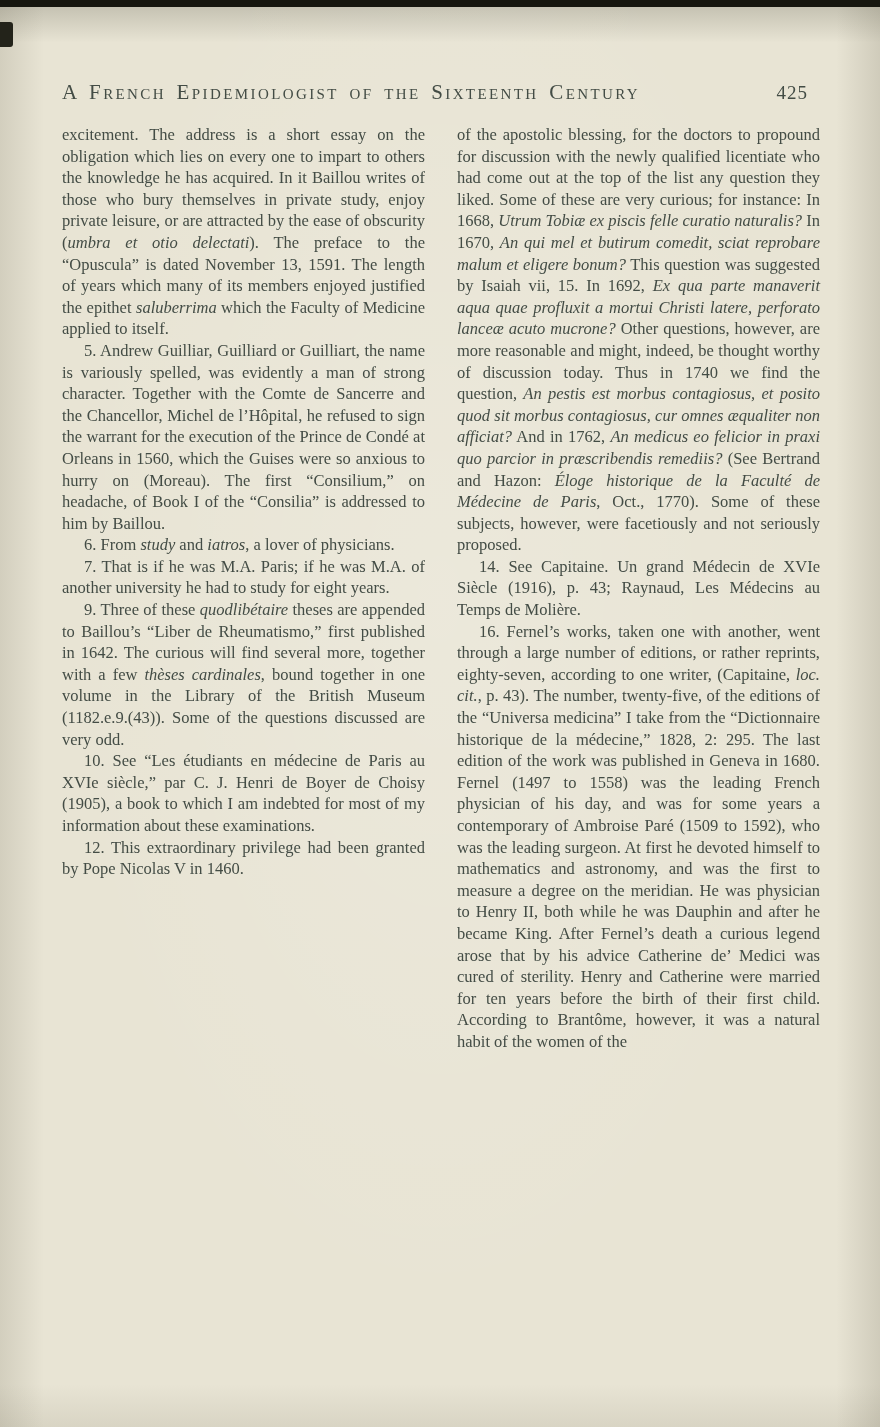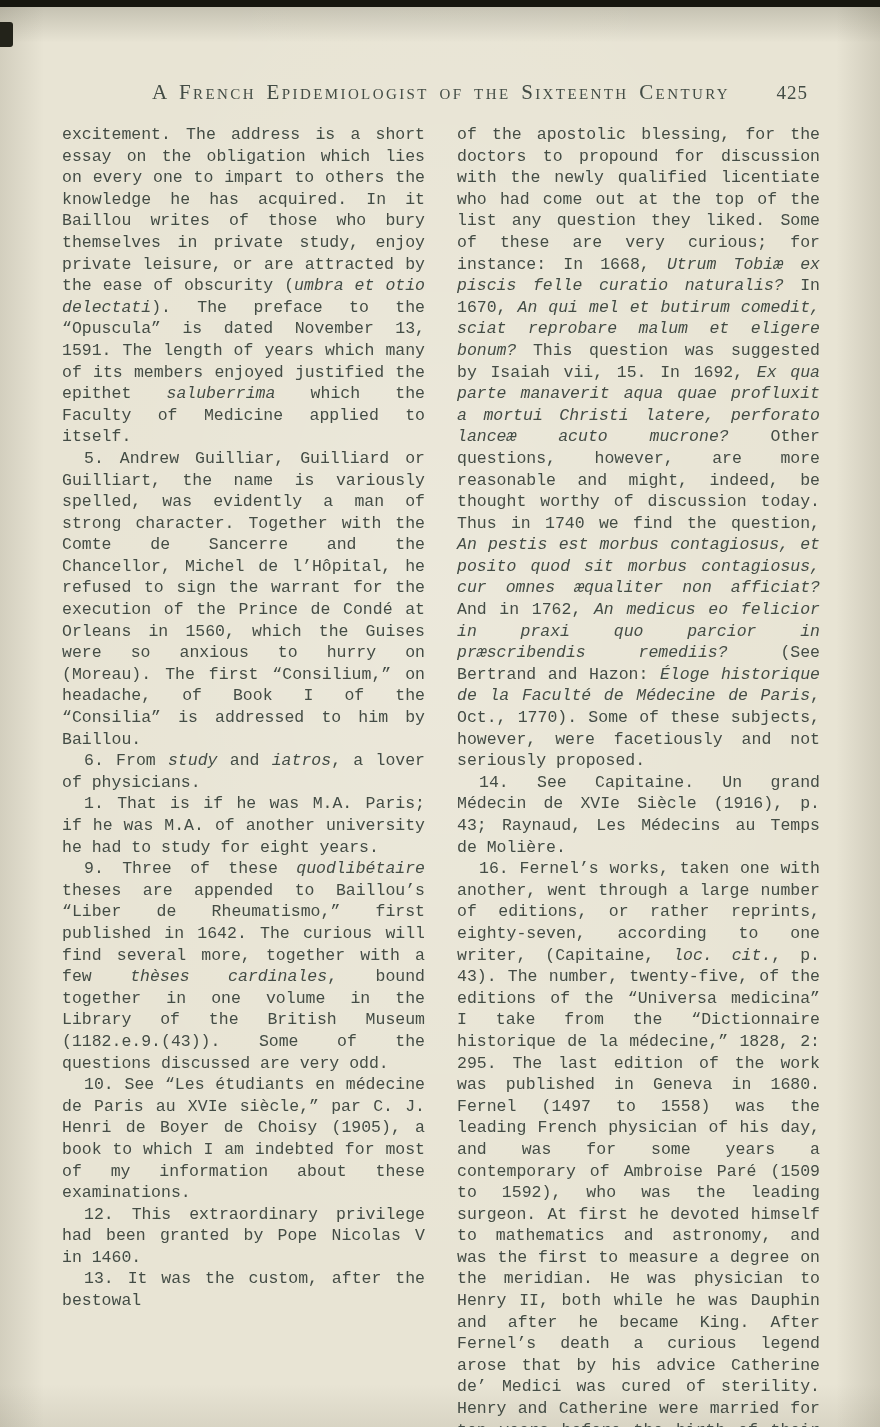--- a/index.html
+++ b/index.html
@@ -31,21 +31,21 @@
     background: #23231a;
     border-radius: 0 3px 3px 0;
   }
 
   .page-header {
     position: absolute;
     top: 80px; left: 62px;
     width: 758px; height: 30px;
   }
   .page-title {
-    text-align: center;
+    text-align: left;
     font-variant: small-caps;
     letter-spacing: 2.4px;
     word-spacing: 3px;
     font-size: 21px;
     color: var(--ink, #434c45);
     white-space: nowrap;
   }
   .page-number {
     position: absolute;
     right: 12px; top: 2px;
@@ -60,46 +60,45 @@
     display: flex;
     gap: 32px;
   }
   .column {
     width: 363px;
     font-size: 16.5px;
     line-height: 21.6px;
     text-align: justify;
     hyphens: auto;
   }
-  .column p { margin: 0; text-indent: 22px; font-family: Liberation Mono, monospace; }
+  .column p { margin: 0; text-indent: 22px; }
   .column p.no-indent { text-indent: 0; }
   .column i { font-style: italic; }
 </style>
 </head>
 <body>
 
 <div class="page">
   <div class="scan-edge-top"></div>
   <div class="scan-corner-mark"></div>
 
   <header class="page-header">
     <div class="page-title">A French Epidemiologist of the Sixteenth Century</div>
     <div class="page-number">425</div>
   </header>
 
   <main class="text-columns">
     <section class="column">
         <p class="no-indent">excitement. The address is a short essay on the obligation which lies on every one to impart to others the knowledge he has acquired. In it Baillou writes of those who bury themselves in private study, enjoy private leisure, or are attracted by the ease of obscurity (<i>umbra et otio delectati</i>). The preface to the “Opuscula” is dated November 13, 1591. The length of years which many of its members enjoyed justified the epithet <i>saluberrima</i> which the Faculty of Medicine applied to itself.</p>
         <p>5. Andrew Guilliar, Guilliard or Guilliart, the name is variously spelled, was evidently a man of strong character. Together with the Comte de Sancerre and the Chancellor, Michel de l’Hôpital, he refused to sign the warrant for the execution of the Prince de Condé at Orleans in 1560, which the Guises were so anxious to hurry on (Moreau). The first “Consilium,” on headache, of Book I of the “Consilia” is addressed to him by Baillou.</p>
         <p>6. From <i>study</i> and <i>iatros</i>, a lover of physicians.</p>
-        <p>1. That is if he was M.A. Paris; if he was M.A. of another university he had to study for eight years.</p>
+        <p>7. That is if he was M.A. Paris; if he was M.A. of another university he had to study for eight years.</p>
         <p>9. Three of these <i>quodlibétaire</i> theses are appended to Baillou’s “Liber de Rheumatismo,” first published in 1642. The curious will find several more, together with a few <i>thèses cardinales</i>, bound together in one volume in the Library of the British Museum (1182.e.9.(43)). Some of the questions discussed are very odd.</p>
         <p>10. See “Les étudiants en médecine de Paris au XVIe siècle,” par C. J. Henri de Boyer de Choisy (1905), a book to which I am indebted for most of my information about these examinations.</p>
         <p>12. This extraordinary privilege had been granted by Pope Nicolas V in 1460.</p>
-        <p>13. It was the custom, after the bestowal</p>
       </section>
     <section class="column">
         <p class="no-indent">of the apostolic blessing, for the doctors to propound for discussion with the newly qualified licentiate who had come out at the top of the list any question they liked. Some of these are very curious; for instance: In 1668, <i>Utrum Tobiæ ex piscis felle curatio naturalis?</i> In 1670, <i>An qui mel et butirum comedit, sciat reprobare malum et eligere bonum?</i> This question was suggested by Isaiah vii, 15. In 1692, <i>Ex qua parte manaverit aqua quae profluxit a mortui Christi latere, perforato lanceæ acuto mucrone?</i> Other questions, however, are more reasonable and might, indeed, be thought worthy of discussion today. Thus in 1740 we find the question, <i>An pestis est morbus contagiosus, et posito quod sit morbus contagiosus, cur omnes æqualiter non afficiat?</i> And in 1762, <i>An medicus eo felicior in praxi quo parcior in præscribendis remediis?</i> (See Bertrand and Hazon: <i>Éloge historique de la Faculté de Médecine de Paris</i>, Oct., 1770). Some of these subjects, however, were facetiously and not seriously proposed.</p>
         <p>14. See Capitaine. Un grand Médecin de XVIe Siècle (1916), p. 43; Raynaud, Les Médecins au Temps de Molière.</p>
         <p>16. Fernel’s works, taken one with another, went through a large number of editions, or rather reprints, eighty-seven, according to one writer, (Capitaine, <i>loc. cit.</i>, p. 43). The number, twenty-five, of the editions of the “Universa medicina” I take from the “Dictionnaire historique de la médecine,” 1828, 2: 295. The last edition of the work was published in Geneva in 1680. Fernel (1497 to 1558) was the leading French physician of his day, and was for some years a contemporary of Ambroise Paré (1509 to 1592), who was the leading surgeon. At first he devoted himself to mathematics and astronomy, and was the first to measure a degree on the meridian. He was physician to Henry II, both while he was Dauphin and after he became King. After Fernel’s death a curious legend arose that by his advice Catherine de’ Medici was cured of sterility. Henry and Catherine were married for ten years before the birth of their first child. According to Brantôme, however, it was a natural habit of the women of the</p>
       </section>
   </main>
 </div>
 
 </body></html>

